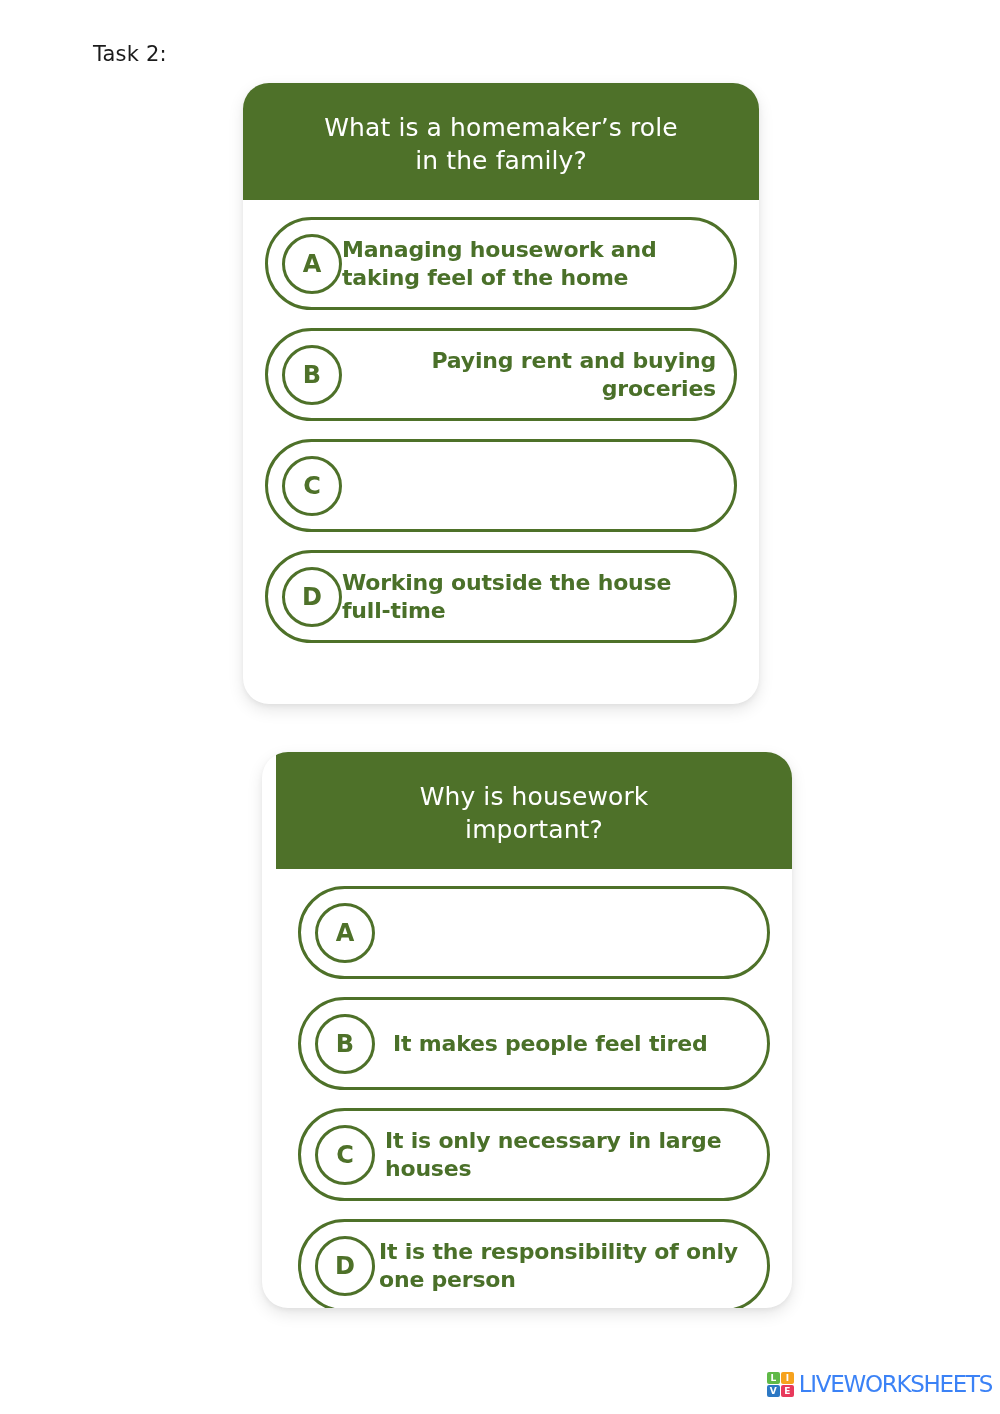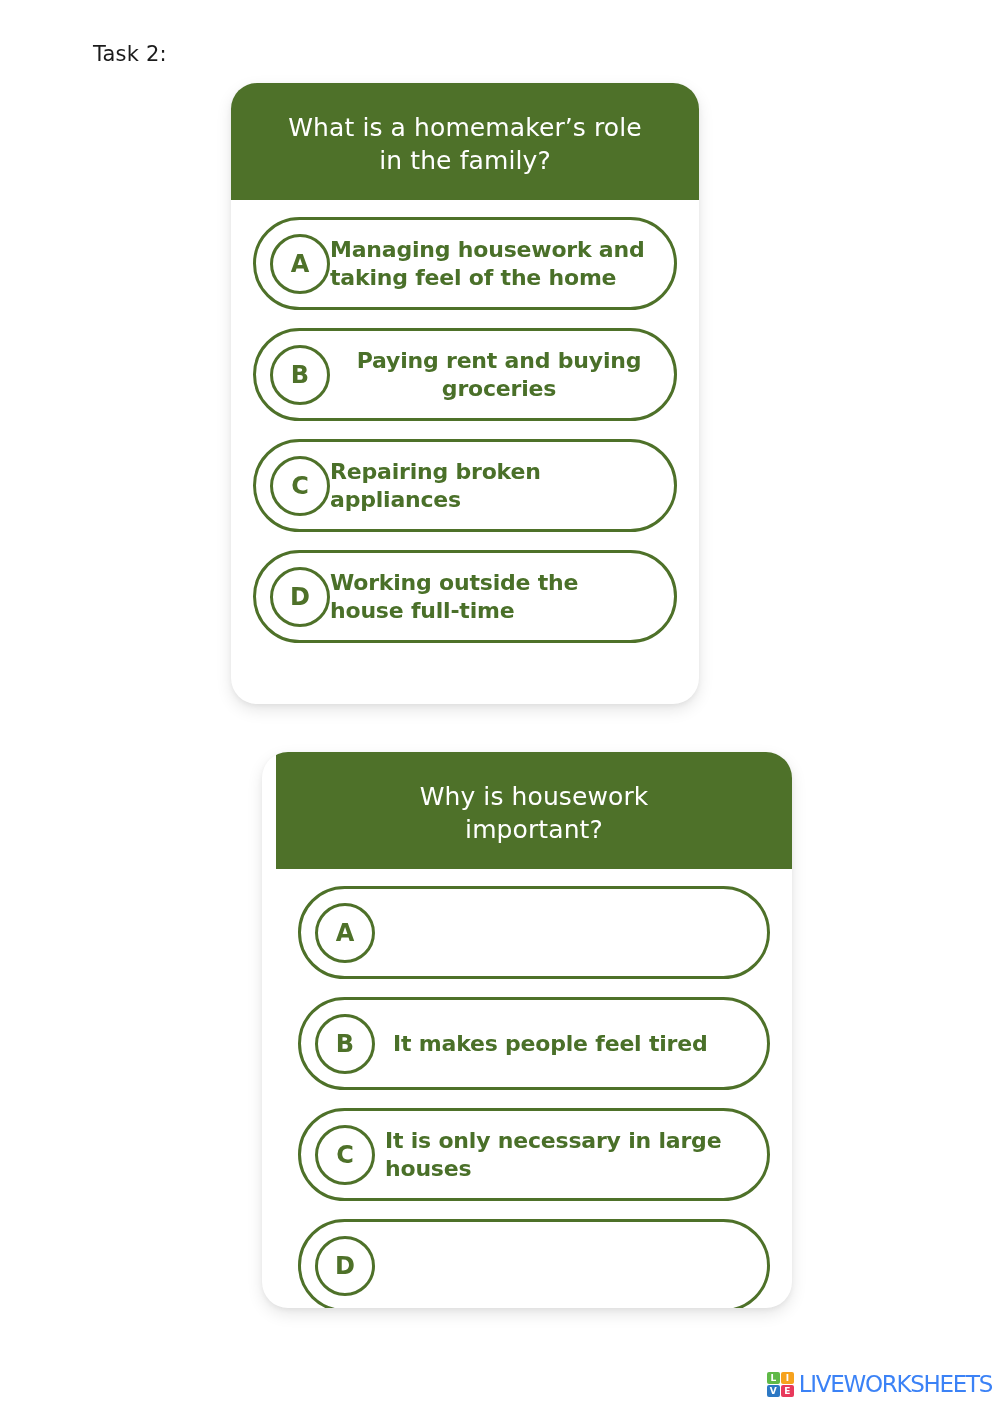--- a/index.html
+++ b/index.html
@@ -35,23 +35,23 @@
 
   
   .qcard {
     position: absolute;
     background: #ffffff;
     border-radius: 26px;
     box-shadow: 0 6px 16px rgba(0,0,0,0.10), 0 2px 5px rgba(0,0,0,0.05);
     overflow: hidden;
   }
   .qcard.card-1 {
-    left: 231px;
+    left: 243px;
     top: 83px;
-    width: 468px;
+    width: 516px;
     height: 621px;
   }
   .qcard.card-2 {
     left: 262px;
     top: 752px;
     width: 516px;
     height: 556px;
     padding-left: 14px;
   }
 
@@ -120,21 +120,21 @@
     font-family: "DejaVu Sans", sans-serif;
     font-size: 22px;
     font-weight: bold;
     line-height: 1.25;
     letter-spacing: -0.2px;
   }
 
   
   .card-1 .option-text { text-align: left; }
   .card-1 .option.opt-b { padding-left: 86px; }
-  .card-1 .option.opt-b .option-text { text-align: center; }
+  .card-1 .option.opt-b .option-text { text-align: right; }
 
   .card-2 .option { padding-left: 78px; }
   .card-2 .option.opt-a { padding-left: 70px; }
   .card-2 .option.opt-b { padding-left: 92px; }
   .card-2 .option.opt-c { padding-left: 84px; }
 
   
   .footer-logo {
     position: absolute;
     right: 8px;
@@ -193,21 +193,20 @@
         <span class="option-text">Managing housework and taking feel of the home</span>
       </div>
 
       <div class="option opt-b">
         <span class="option-letter">B</span>
         <span class="option-text">Paying rent and buying groceries</span>
       </div>
 
       <div class="option opt-c">
         <span class="option-letter">C</span>
-        <span class="option-text">Repairing broken appliances</span>
       </div>
 
       <div class="option opt-d">
         <span class="option-letter">D</span>
         <span class="option-text">Working outside the house full-time</span>
       </div>
 
     </div>
   </div>
 
@@ -227,20 +226,21 @@
         <span class="option-text">It makes people feel tired</span>
       </div>
 
       <div class="option opt-c">
         <span class="option-letter">C</span>
         <span class="option-text">It is only necessary in large houses</span>
       </div>
 
       <div class="option opt-d">
         <span class="option-letter">D</span>
+        <span class="option-text">It is the responsibility of only one person</span>
       </div>
 
     </div>
   </div>
 
   <div class="footer-logo">
     <div class="logo-tiles">
       <span class="logo-tile tile-l">L</span>
       <span class="logo-tile tile-i">I</span>
       <span class="logo-tile tile-v">V</span>

